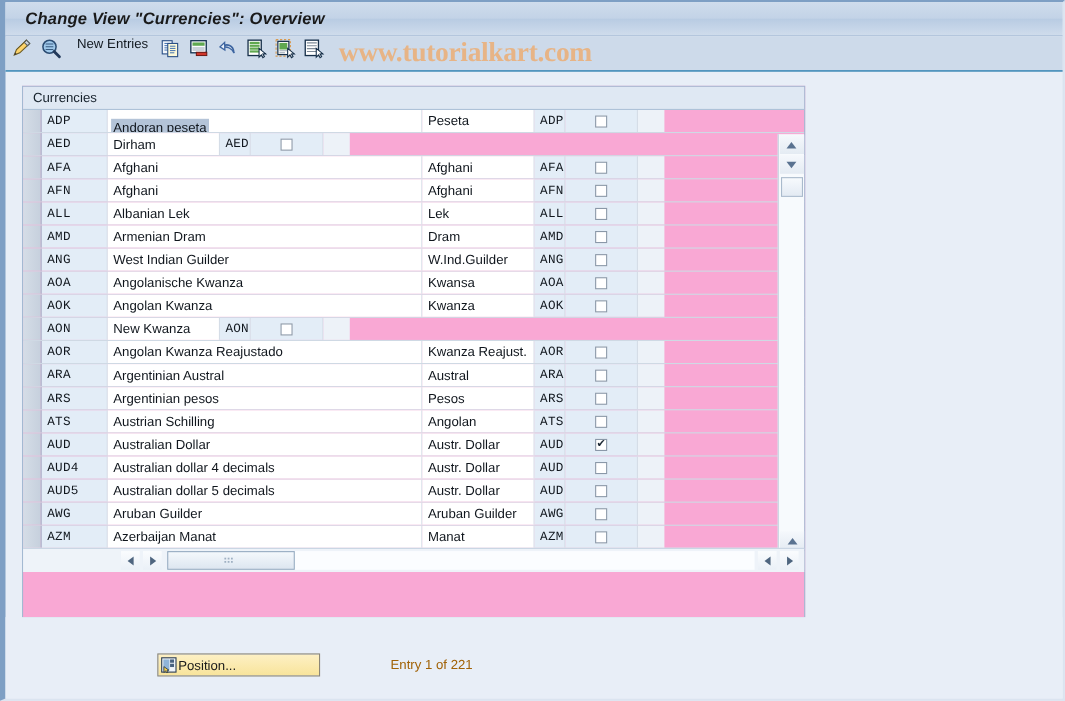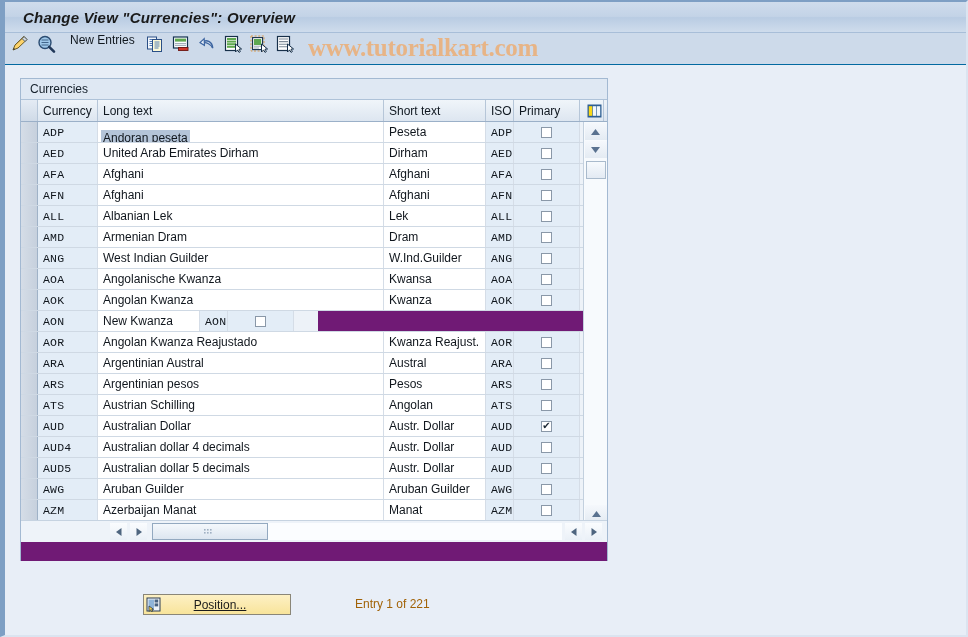--- a/index.html
+++ b/index.html
@@ -60,22 +60,22 @@
     font-weight:bold;font-size:25px;
     color:#e7b486;
     letter-spacing:-.3px;
     white-space:nowrap;
     pointer-events:none;
     margin-left:38px;
   }
   
   .panel{
     position:absolute;left:15px;top:76px;
-    width:588px;height:484px;
-    background:#701a75;
+    width:712px;height:484px;
+    background:#f9a8d4;
     border:1px solid #a3b9d2;
     box-sizing:border-box;
   }
   .panel-head{
     height:21px;
     background:#dfe8f3;
     border-bottom:1px solid #aec2d8;
     display:flex;align-items:center;
     padding-left:9px;
     font-size:12px;color:#15202b;
@@ -216,21 +216,21 @@
     border:1px solid #8a8678;
     box-sizing:border-box;
     display:flex;align-items:center;
     font-size:12px;color:#1b1b1b;
     cursor:pointer;
   }
   .pos-btn .picon{
     width:17px;height:17px;margin-left:1px;flex:none;
     display:flex;align-items:center;justify-content:center;
   }
-  .pos-btn .plabel{flex:1;text-align:center;padding-right:12px;text-decoration:underline;}
+  .pos-btn .plabel{flex:1;padding-right:12px;}
   .entry-txt{
     position:absolute;left:350px;top:36px;
     font-size:12px;color:#a16207;
   }
 </style>
 </head>
 <body>
 
 <div id="app">
 
@@ -315,55 +315,38 @@
     </div>
 
     <div class="watermark">www.tutorialkart.com</div>
   </div>
 
   <div class="panel">
     <div class="panel-head">Currencies</div>
 
     <div class="grid">
 
-      <div class="ghead">
-        <div class="hcell hsel"></div>
-        <div class="hcell c-cur">Currency</div>
-        <div class="hcell c-long">Long text</div>
-        <div class="hcell c-short">Short text</div>
-        <div class="hcell c-iso">ISO</div>
-        <div class="hcell c-prim">Primary</div>
-        <div class="hcell c-cfg">
-          <svg width="15" height="14" viewBox="0 0 15 14">
-            <rect x="0.5" y="0.5" width="14" height="13" fill="#2f5f93"></rect>
-            <rect x="1.8" y="2.2" width="3.4" height="9.6" fill="#fbd915"></rect>
-            <rect x="5.8" y="2.2" width="3.4" height="9.6" fill="#f2f7fb"></rect>
-            <rect x="9.8" y="2.2" width="3.4" height="9.6" fill="#f2f7fb"></rect>
-          </svg>
-        </div>
-      </div>
 
       <div class="gbody" id="grid-body">
           <div class="grow">
             <div class="cell selcell"></div>
             <div class="cell c-cur mono">ADP</div>
             <div class="cell c-long hl">
               <span>Andoran peseta</span>
             </div>
             <div class="cell c-short">Peseta</div>
             <div class="cell c-iso mono">ADP</div>
             <div class="cell c-prim">
               <div class="cbox"></div>
             </div>
             <div class="cell c-cfg"></div>
           </div>
           <div class="grow">
             <div class="cell selcell"></div>
             <div class="cell c-cur mono">AED</div>
-            <div class="cell c-long">United Arab Emirates Dirham</div>
             <div class="cell c-short">Dirham</div>
             <div class="cell c-iso mono">AED</div>
             <div class="cell c-prim">
               <div class="cbox"></div>
             </div>
             <div class="cell c-cfg"></div>
           </div>
           <div class="grow">
             <div class="cell selcell"></div>
             <div class="cell c-cur mono">AFA</div>

